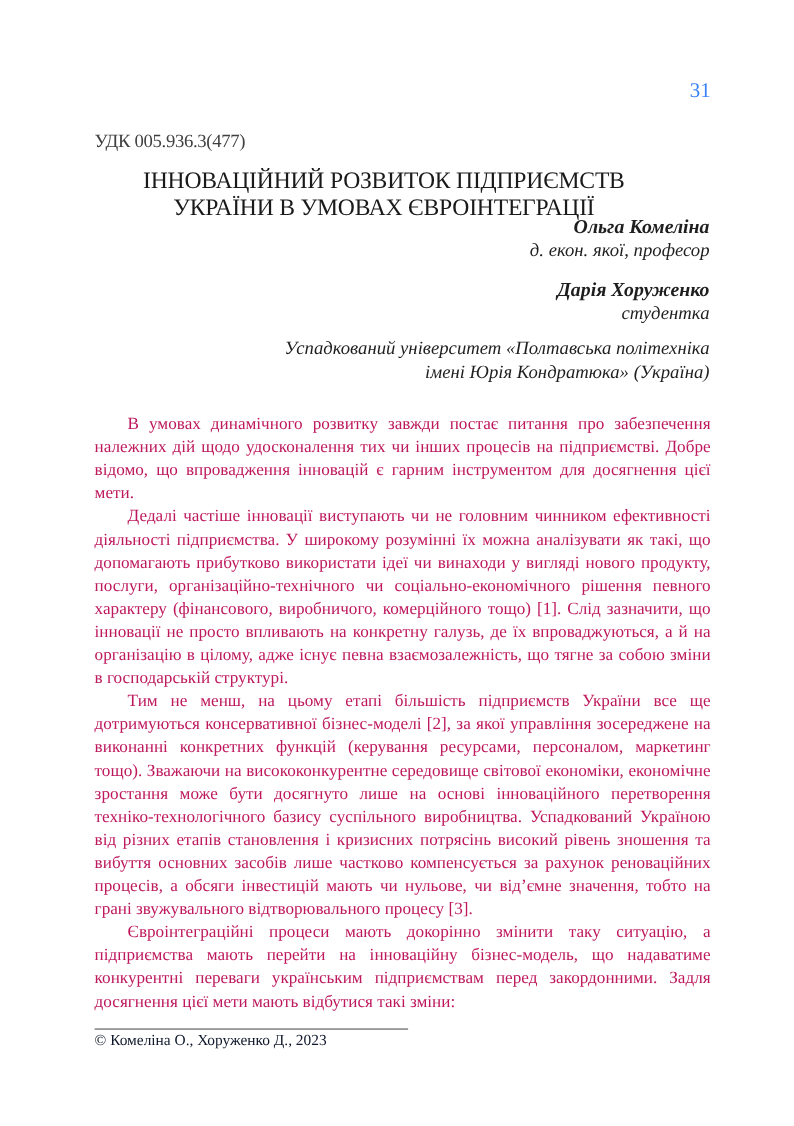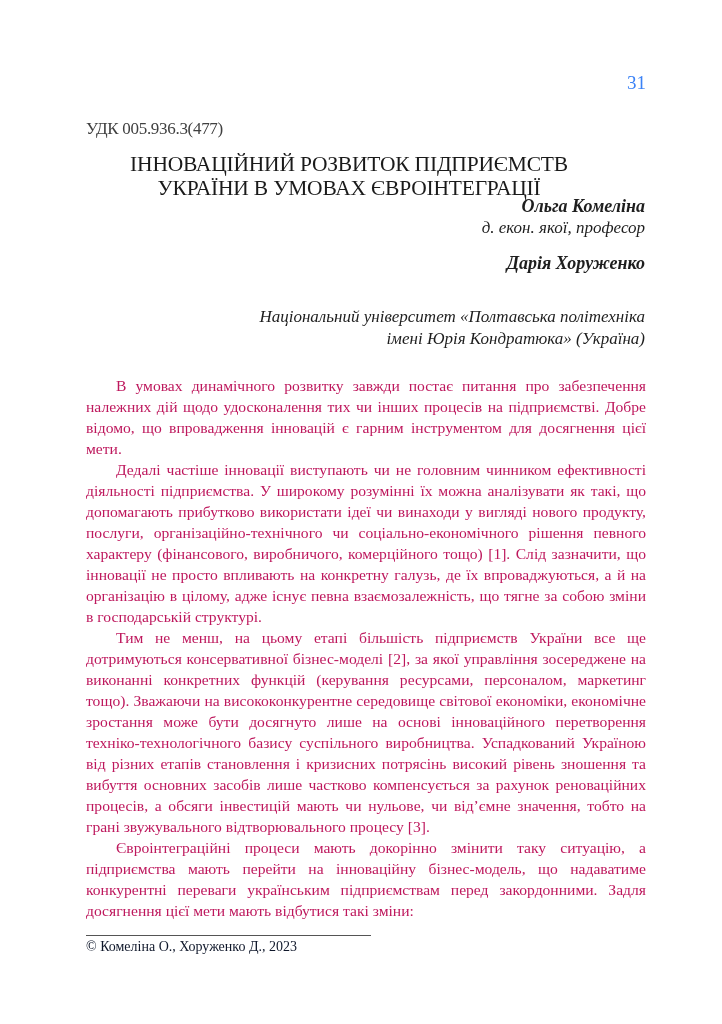--- a/index.html
+++ b/index.html
@@ -59,24 +59,25 @@
   <span>УКРАЇНИ В УМОВАХ ЄВРОІНТЕГРАЦІЇ</span>
 </h1>
 
 <div class="author author-1">
   <span class="name">Ольга Комеліна</span>
   <span class="role">д. екон. якої, професор</span>
 </div>
 
 <div class="author author-2">
   <span class="name">Дарія Хоруженко</span>
+  <span class="role">студентка</span>
 </div>
 
 <div class="affiliation">
-  <span>Національний університет «Полтавська політехніка</span>
+  <span>Успадкований університет «Полтавська політехніка</span>
   <span>імені Юрія Кондратюка» (Україна)</span>
 </div>
 
 <div class="body-text">
   <p>В умовах динамічного розвитку завжди постає питання про забезпечення належних дій щодо удосконалення тих чи інших процесів на підприємстві. Добре відомо, що впровадження інновацій є гарним інструментом для досягнення цієї мети.</p>
   <p>Дедалі частіше інновації виступають чи не головним чинником ефективності діяльності підприємства. У широкому розумінні їх можна аналізувати як такі, що допомагають прибутково використати ідеї чи винаходи у вигляді нового продукту, послуги, організаційно-технічного чи соціально-економічного рішення певного характеру (фінансового, виробничого, комерційного тощо) [1]. Слід зазначити, що інновації не просто впливають на конкретну галузь, де їх впроваджуються, а й на організацію в цілому, адже існує певна взаємозалежність, що тягне за собою зміни в господарській структурі.</p>
   <p>Тим не менш, на цьому етапі більшість підприємств України все ще дотримуються консервативної бізнес-моделі [2], за якої управління зосереджене на виконанні конкретних функцій (керування ресурсами, персоналом, маркетинг тощо). Зважаючи на висококонкурентне середовище світової економіки, економічне зростання може бути досягнуто лише на основі інноваційного перетворення техніко-технологічного базису суспільного виробництва. Успадкований Україною від різних етапів становлення і кризисних потрясінь високий рівень зношення та вибуття основних засобів лише частково компенсується за рахунок реноваційних процесів, а обсяги інвестицій мають чи нульове, чи від’ємне значення, тобто на грані звужувального відтворювального процесу [3].</p>
   <p>Євроінтеграційні процеси мають докорінно змінити таку ситуацію, а підприємства мають перейти на інноваційну бізнес-модель, що надаватиме конкурентні переваги українським підприємствам перед закордонними. Задля досягнення цієї мети мають відбутися такі зміни:</p>
 </div>
 

